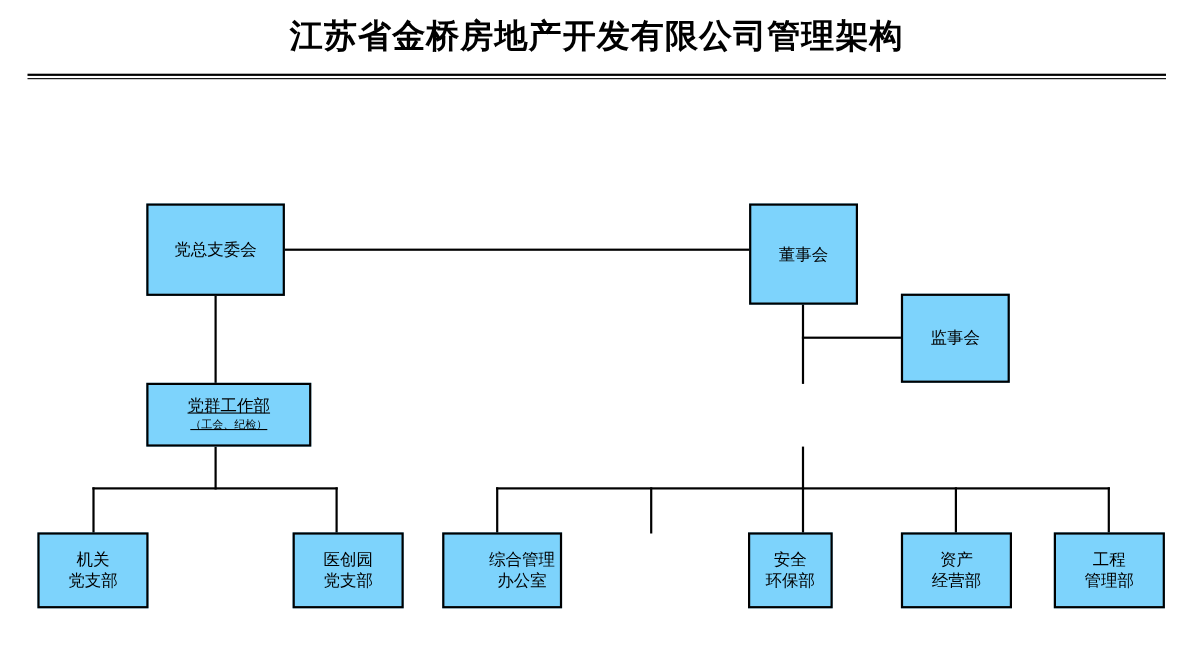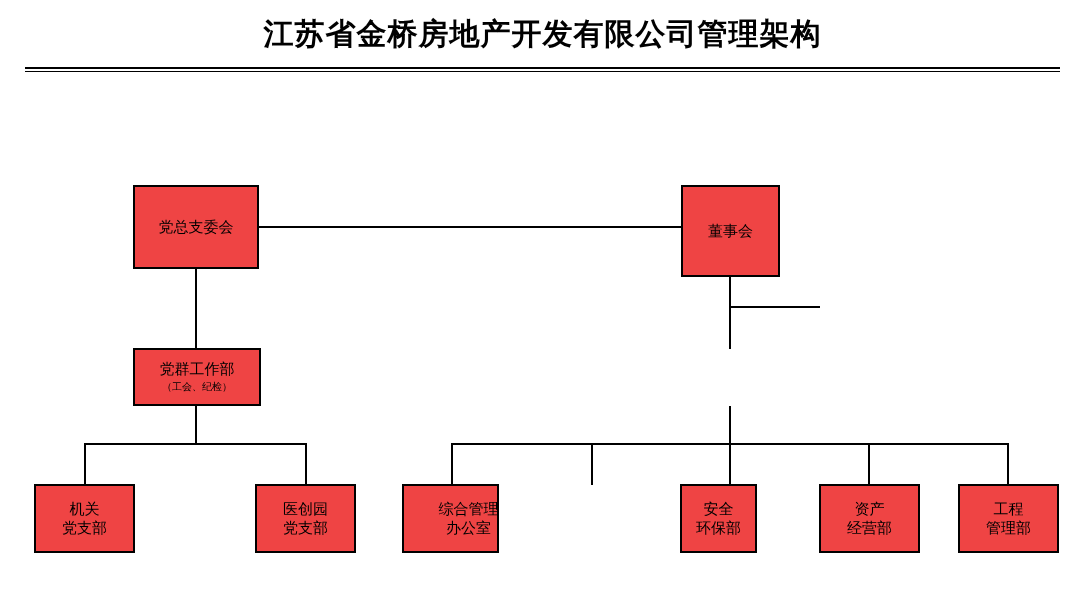--- a/index.html
+++ b/index.html
@@ -64,24 +64,23 @@
     left: 0;
     top: 0;
     width: 1085px;
     height: 604px;
   }
 
   .node {
     position: absolute;
     box-sizing: border-box;
     border: 2px solid #000000;
-    background: #ef4444;
+    background: #7dd3fc;
     display: flex;
     flex-direction: column;
-    align-items: center;
     justify-content: center;
     text-align: center;
     z-index: 2;
   }
   .node .line1 {
     font-size: 15px;
     line-height: 19px;
     white-space: nowrap;
   }
   .node .line2 {
@@ -140,38 +139,41 @@
     <div class="conn" style="left:1007px; top:443px; width:2px; height:42px;"></div>
 
     <div class="node" style="left:133px; top:185px; width:126px; height:84px;">
       <div class="line1">党总支委会</div>
     </div>
 
     <div class="node" style="left:681px; top:185px; width:99px; height:92px;">
       <div class="line1">董事会</div>
     </div>
 
+    <div class="node" style="left:819px; top:267px; width:99px; height:81px;">
+      <div class="line1">监事会</div>
+    </div>
 
-    <div class="node" style="left:133px; top:348px; width:128px; height:58px;">
+    <div class="node" style="left:133px; top:348px; width:150px; height:58px;text-decoration:underline;">
       <div class="line1">党群工作部</div>
       <div class="sub">（工会、纪检）</div>
     </div>
 
 
     <div class="node" style="left:34px; top:484px; width:101px; height:69px;">
       <div class="line1">机关</div>
       <div class="line2">党支部</div>
     </div>
 
-    <div class="node" style="left:255px; top:484px; width:101px; height:69px;">
+    <div class="node" style="left:266px; top:484px; width:101px; height:69px;">
       <div class="line1">医创园</div>
       <div class="line2">党支部</div>
     </div>
 
-    <div class="node" style="left:402px; top:484px; width:97px; height:69px;padding-left:36px;">
+    <div class="node" style="left:402px; top:484px; width:109px; height:69px;padding-left:36px;">
       <div class="line1">综合管理</div>
       <div class="line2">办公室</div>
     </div>
 
 
     <div class="node" style="left:680px; top:484px; width:77px; height:69px;">
       <div class="line1">安全</div>
       <div class="line2">环保部</div>
     </div>
 

